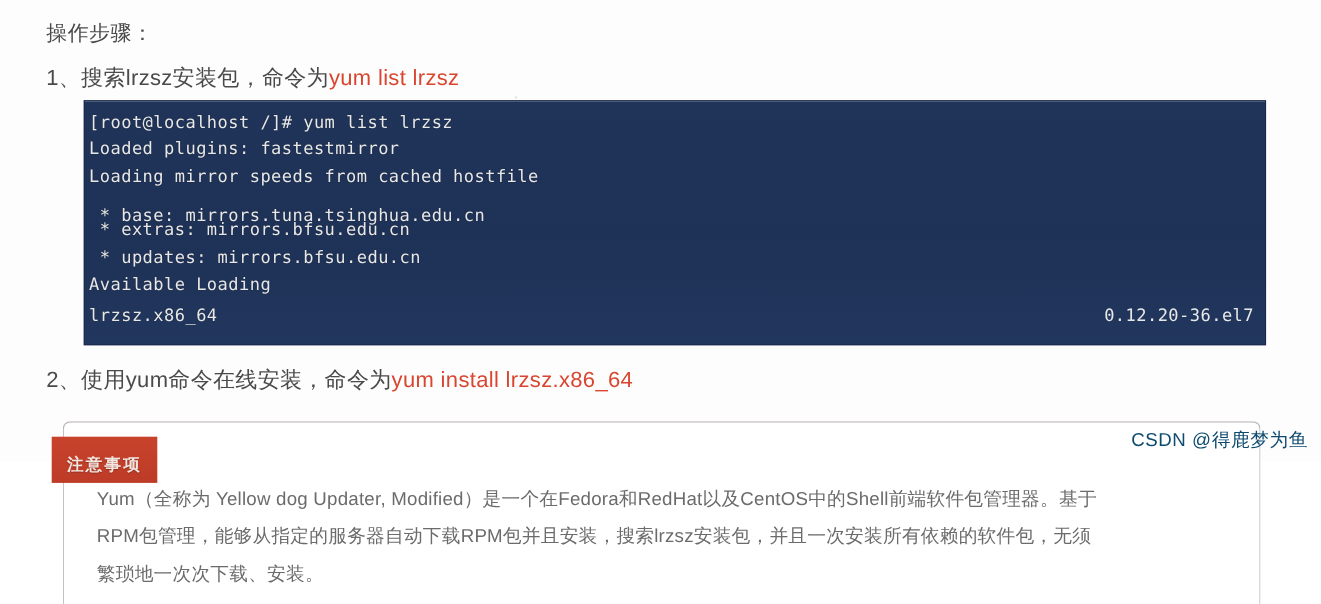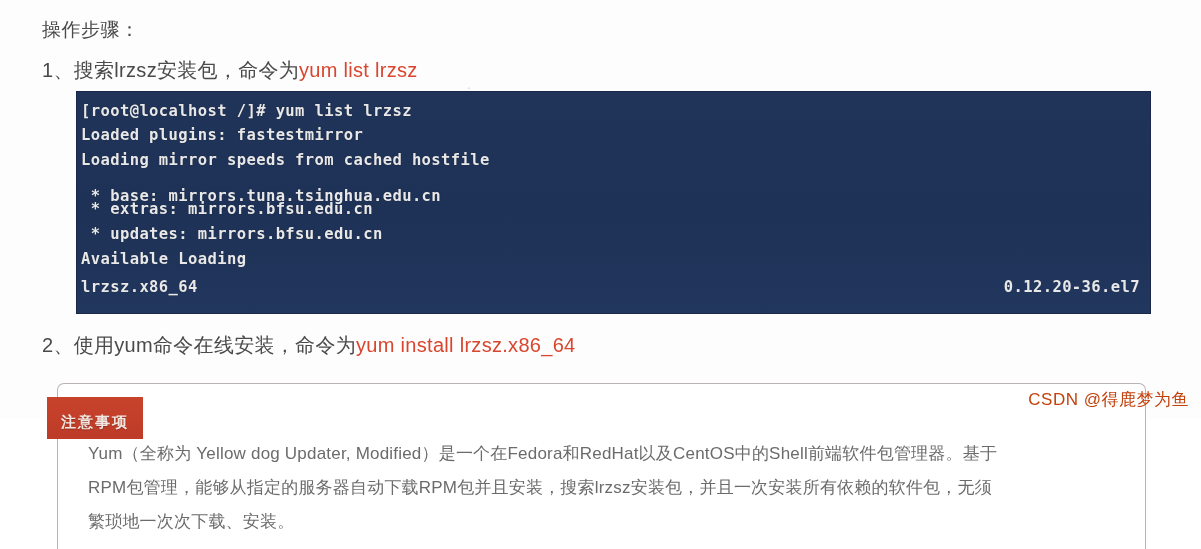--- a/index.html
+++ b/index.html
@@ -54,21 +54,20 @@
     position: absolute;
     left: 77px;
     top: 92px;
     width: 1073px;
     height: 221px;
     background: #1f3359;
     background: linear-gradient(180deg, #203459 0%, #1e3156 55%, #22375e 100%);
     box-shadow: 0 0 0 1px #18274a;
     overflow: hidden;
     font-family: "DejaVu Sans Mono", "Liberation Mono", monospace;
-    font-weight: bold;
   }
   .term-line {
     position: absolute;
     left: 4px;
     font-size: 15.5px;
     line-height: 18px;
     color: #e8e8e8;
     white-space: pre;
     letter-spacing: 0.4px;
     text-shadow: 0 0 1px rgba(0,0,0,0.45);
@@ -148,21 +147,21 @@
     letter-spacing: 0.2px;
     white-space: nowrap;
   }
 
   
   .watermark {
     position: absolute;
     right: 12px;
     bottom: 8px;
     font-size: 17px;
-    color: #c2410c;
+    color: #0c4a6e;
     letter-spacing: 0.5px;
     white-space: nowrap;
     margin-top: 46px;
   }
 </style>
 </head>
 <body>
 
 <div class="page">
 

